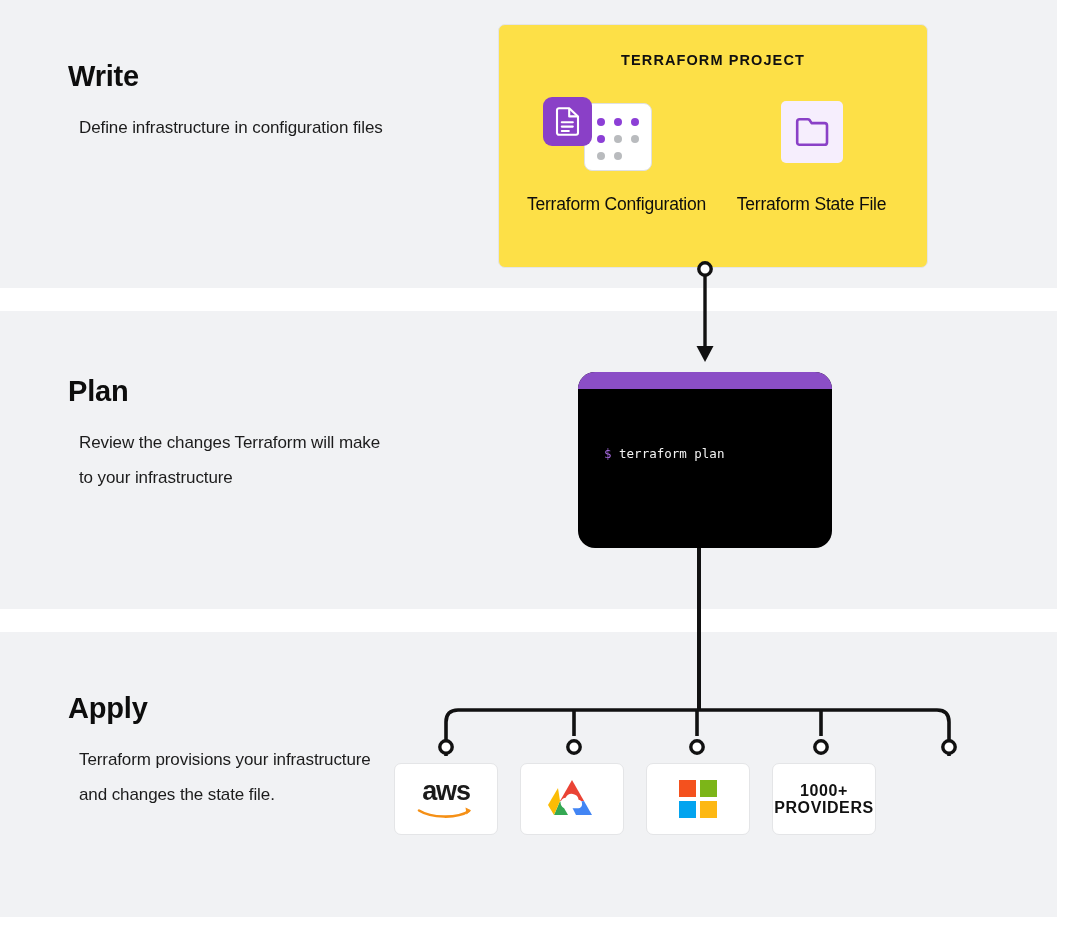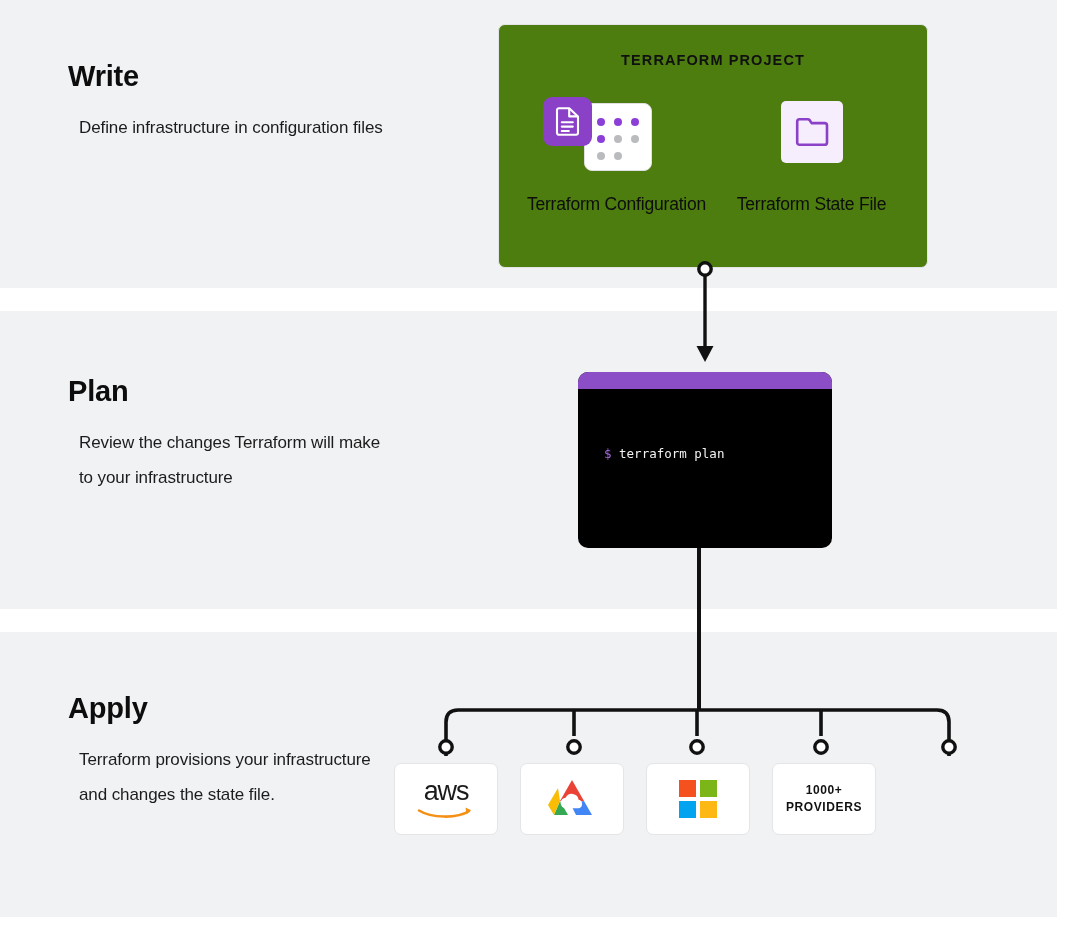--- a/index.html
+++ b/index.html
@@ -53,21 +53,21 @@
   #text-plan  { top: 377px; }
   #text-apply { top: 694px; }
 
   
   #project-card {
     position: absolute;
     left: 498px;
     top: 24px;
     width: 430px;
     height: 244px;
-    background: #4d7c0f;
+    background: #fde047;
     border: 1px solid #e4e5e7;
     border-radius: 7px;
     box-sizing: border-box;
   }
   #project-card-title {
     position: absolute;
     top: 27px;
     left: 0;
     width: 100%;
     text-align: center;
@@ -160,21 +160,21 @@
     height: 110px;
   }
 
   
   #terminal {
     position: absolute;
     left: 578px;
     top: 372px;
     width: 254px;
     height: 176px;
-    border-radius: 10px;
+    border-radius: 17px;
     overflow: hidden;
     background: #000000;
   }
   #terminal-bar {
     height: 17px;
     background: #8b4ec6;
   }
   #terminal-body {
     padding: 22px 0 0 26px;
     font-family: "DejaVu Sans Mono", monospace;
@@ -218,31 +218,31 @@
     background: #ffffff;
     border: 1px solid #e4e5e7;
     border-radius: 7px;
     box-sizing: border-box;
     display: flex;
     align-items: center;
     justify-content: center;
   }
   .provider-more {
     text-align: center;
-    font-size: 12px;
+    font-size: 16px;
     font-weight: 600;
     letter-spacing: 0.6px;
     line-height: 17px;
     color: #111111;
   }
   .aws-wrap { text-align: center; line-height: 0; }
   .aws-word {
     font-family: "Liberation Sans", sans-serif;
     font-size: 27px;
-    font-weight: 400;
+    font-weight: 700;
     letter-spacing: -1.2px;
     color: #1b1b1b;
     line-height: 24px;
     display: block;
   }
   .dd-wrap { text-align: center; line-height: 0; }
   .dd-word {
     display: block;
     font-size: 8px;
     font-weight: 700;

